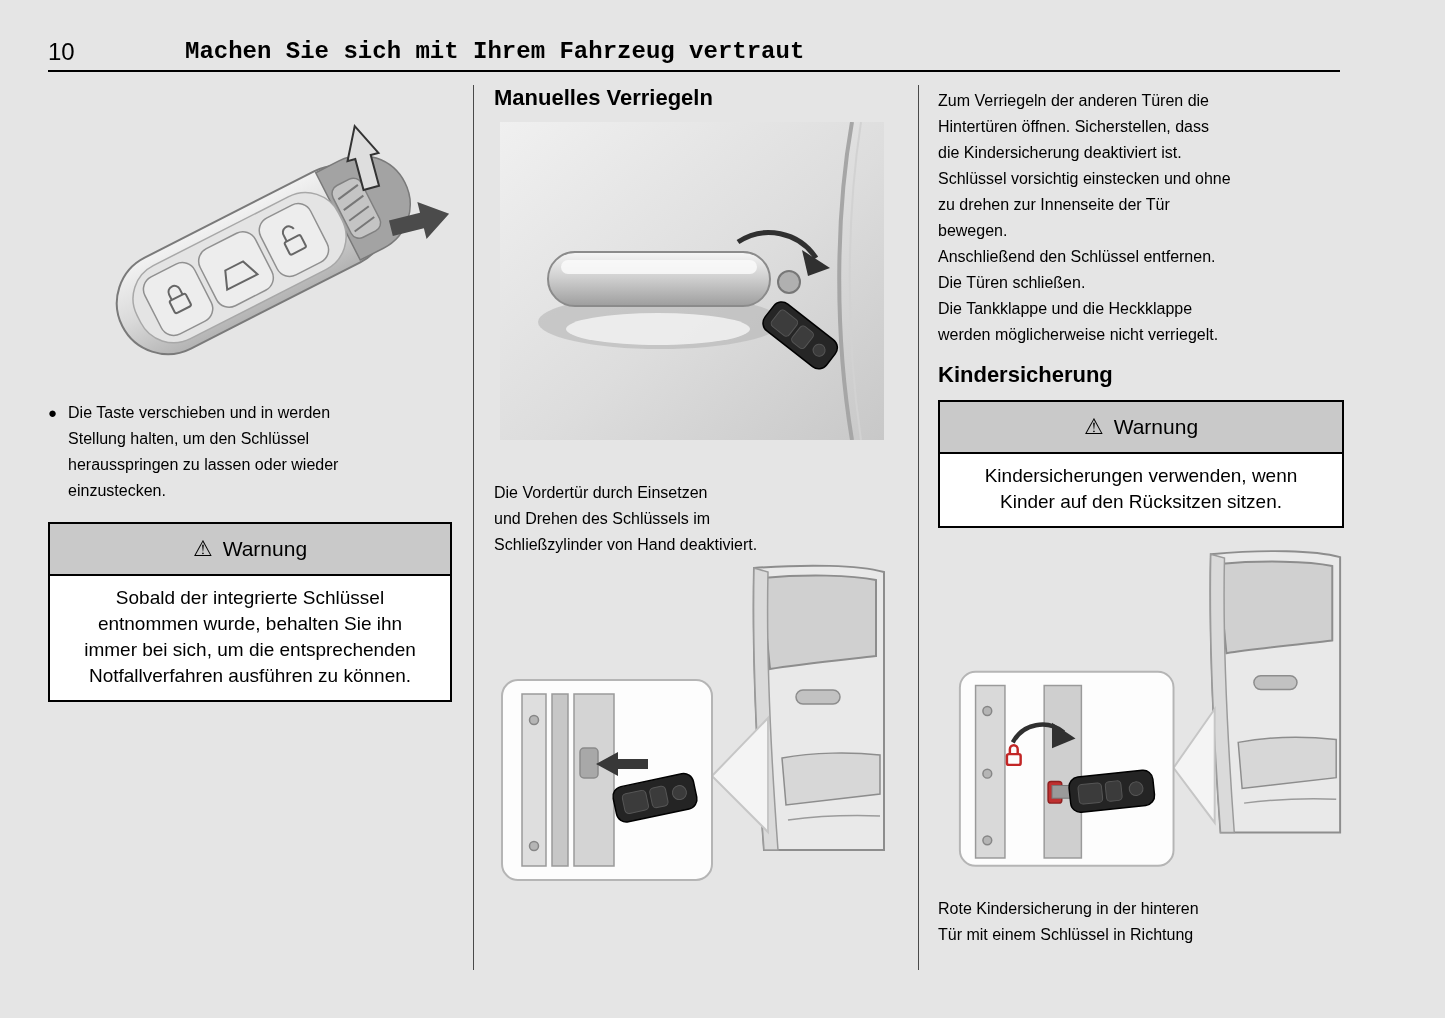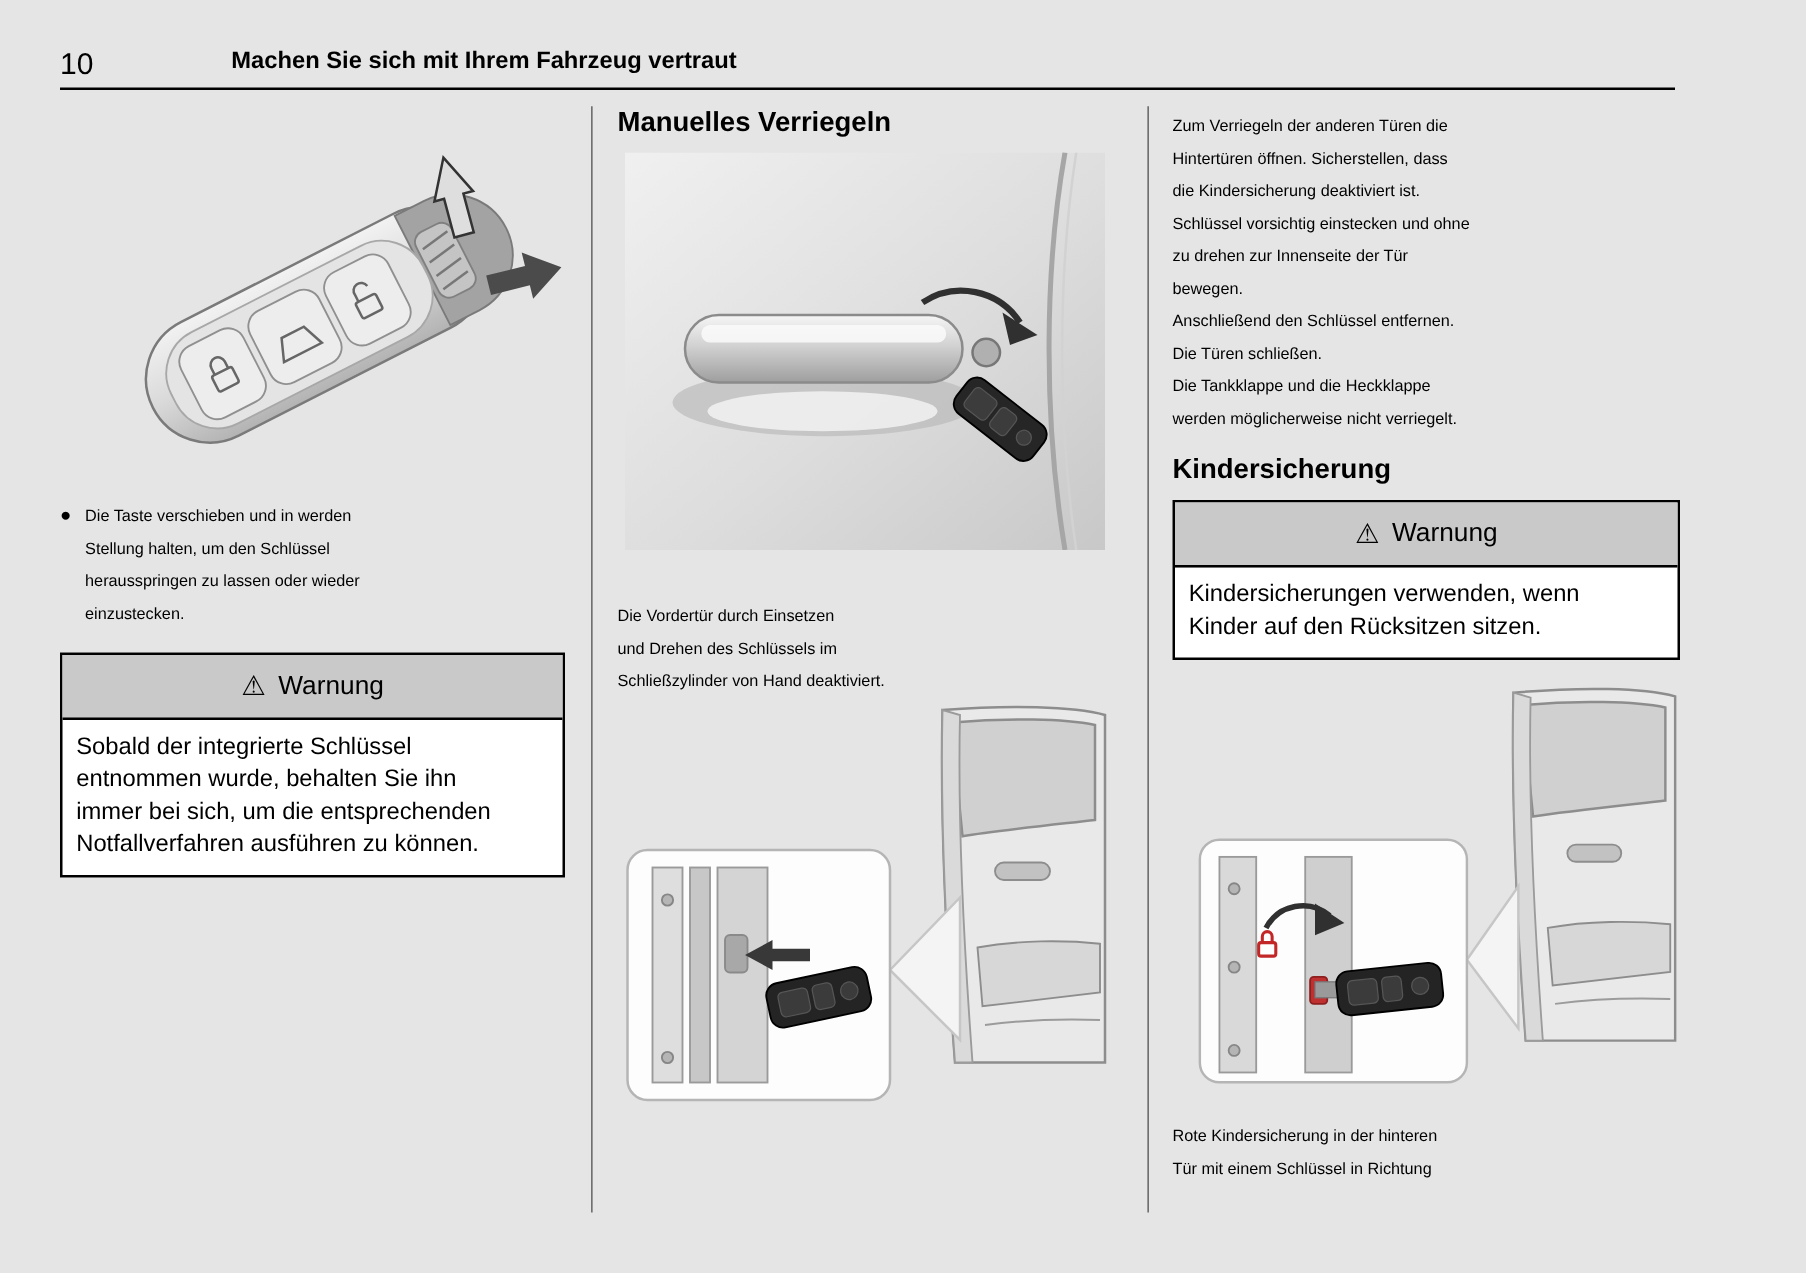--- a/index.html
+++ b/index.html
@@ -4,41 +4,41 @@
 <style>
   * { margin:0; padding:0; box-sizing:border-box; }
   html,body { background:#ffffff; }
   body {
     width:1445px; height:1018px; position:relative; overflow:hidden;
     font-family:"Liberation Sans","DejaVu Sans",sans-serif; color:#000;
   }
   .page { position:absolute; inset:0; background:#e5e5e5; }
 
   .page-num   { position:absolute; left:48px;  top:38px; font-size:24px; }
-  .page-title { position:absolute; left:185px; top:38px; font-size:19px; font-weight:bold; }
+  .page-title { position:absolute; left:185px; top:38px; font-size:24px; font-weight:bold;font-family:Liberation Mono, monospace; }
   .header-rule{ position:absolute; left:48px;  top:70px; width:1292px; height:2px; background:#000; }
 
   .vrule { position:absolute; top:85px; height:885px; width:1px; background:#4a4a4a; }
 
   .col { position:absolute; top:85px; height:885px; }
 
   .abs { position:absolute; left:0; }
-  .para { font-size:13px; line-height:26px; white-space:pre-line; }
+  .para { font-size:16px; line-height:26px; white-space:pre-line; }
   .heading { position:absolute; left:0; font-size:22px; font-weight:700; }
 
   .bullet { position:absolute; left:0; display:flex; gap:11px; }
   .bullet .marker { font-size:15px; line-height:26px; }
 
   .warnbox { position:absolute; left:0; border:2px solid #000; background:#fff; }
   .warnhead {
     background:#c9c9c9; border-bottom:2px solid #000; height:52px;
     display:flex; align-items:center; justify-content:center; gap:10px; font-size:21px;
   }
   .warnicon { font-size:22px; line-height:1; }
-  .warnbody { padding:9px 11px 11px 11px; font-size:19px; line-height:26px; white-space:pre-line; }
+  .warnbody { padding:9px 11px 11px 11px; font-size:19px; line-height:26px; white-space:pre-line;text-align:center; }
 
   figure.fig { position:absolute; margin:0; }
   figure.fig svg { display:block; width:100%; height:100%; }
 </style>
 </head>
 <body>
 
 <div class="page">
 
   <div class="page-num">10</div>

